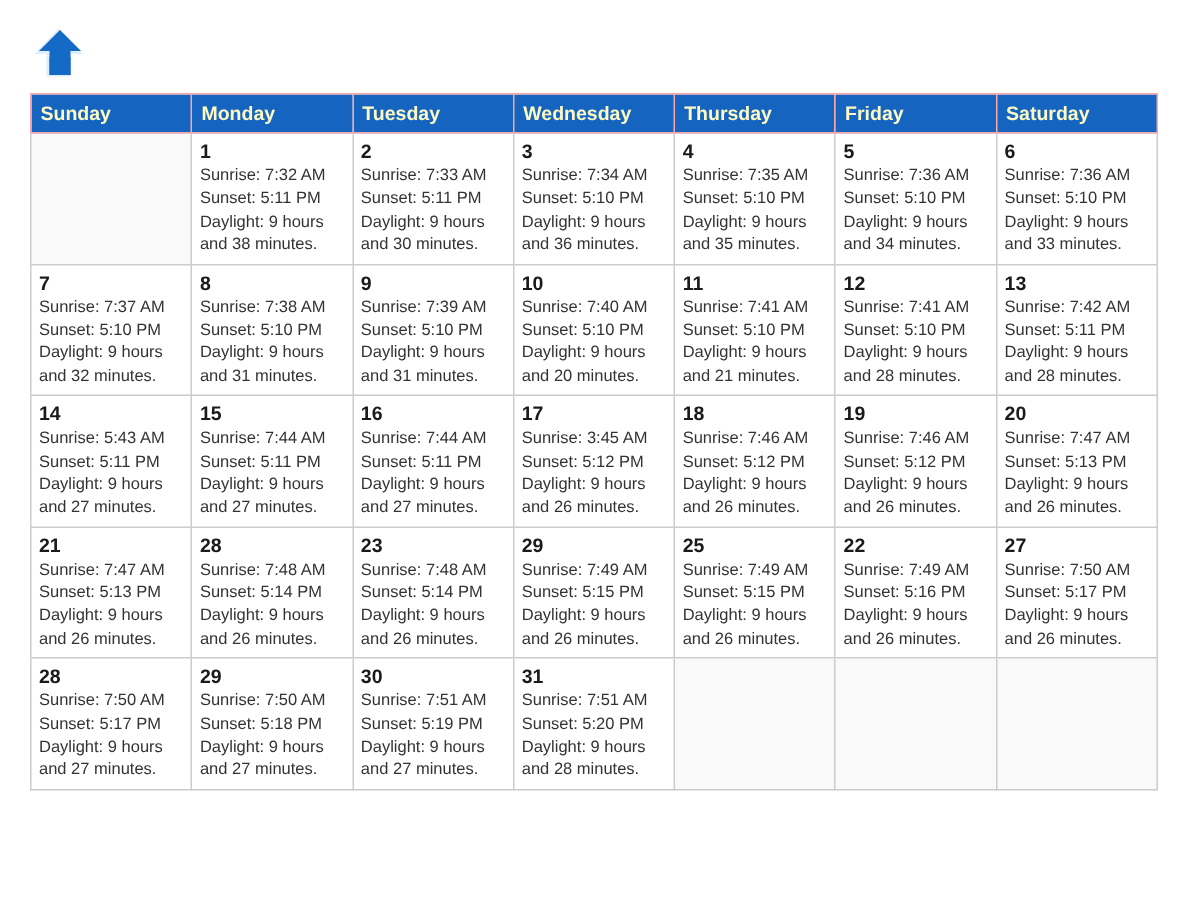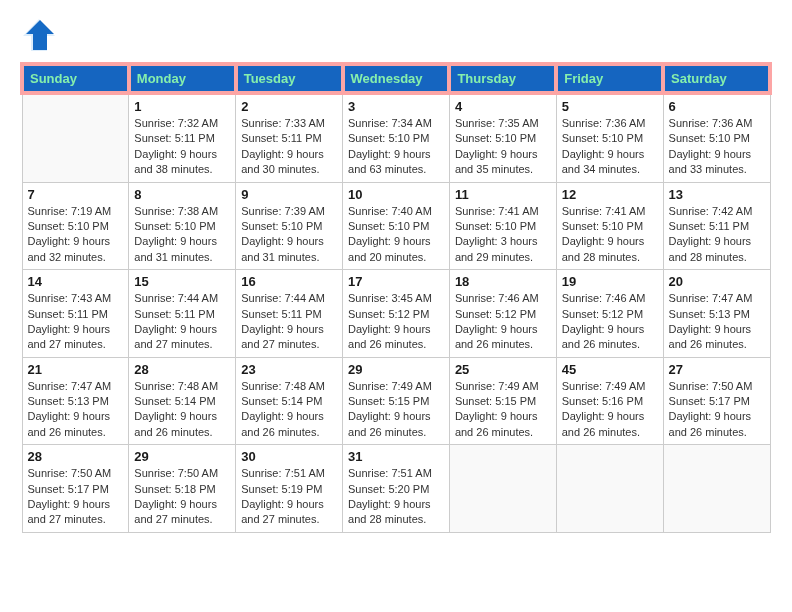--- a/index.html
+++ b/index.html
@@ -38,26 +38,26 @@
       font-size: 14px;
       color: #444;
     }
     .calendar {
       width: 100%;
       border-collapse: collapse;
       table-layout: fixed;
     }
     .calendar th {
       background: #1565c0;
-      color: #86efac;
+      color: #fef9c3;
       text-align: left;
       padding: 5px 6px;
       font-size: 13px;
       font-weight: bold;
-      border: 4px solid #fca5a5;
+      border: 1px solid #fca5a5;
     }
     .calendar td {
       border: 1px solid #ccc;
       vertical-align: top;
       padding: 4px 5px;
       font-size: 10px;
       color: #333;
       height: 80px;
       background: #fff;
     }
@@ -126,69 +126,69 @@
           <td>
             <span class="day-num">1</span>
             <div class="day-info"><span>Sunrise: 7:32 AM</span><br><span>Sunset: 5:11 PM</span><br><span>Daylight: 9 hours and 38 minutes.</span></div>
           </td>
           <td>
             <span class="day-num">2</span>
             <div class="day-info"><span>Sunrise: 7:33 AM</span><br><span>Sunset: 5:11 PM</span><br><span>Daylight: 9 hours and 30 minutes.</span></div>
           </td>
           <td>
             <span class="day-num">3</span>
-            <div class="day-info"><span>Sunrise: 7:34 AM</span><br><span>Sunset: 5:10 PM</span><br><span>Daylight: 9 hours and 63 minutes.</span></div>
+            <div class="day-info"><span>Sunrise: 7:34 AM</span><br><span>Sunset: 5:10 PM</span><br><span>Daylight: 9 hours and 36 minutes.</span></div>
           </td>
           <td>
             <span class="day-num">4</span>
             <div class="day-info"><span>Sunrise: 7:35 AM</span><br><span>Sunset: 5:10 PM</span><br><span>Daylight: 9 hours and 35 minutes.</span></div>
           </td>
           <td>
             <span class="day-num">5</span>
             <div class="day-info"><span>Sunrise: 7:36 AM</span><br><span>Sunset: 5:10 PM</span><br><span>Daylight: 9 hours and 34 minutes.</span></div>
           </td>
           <td>
             <span class="day-num">6</span>
             <div class="day-info"><span>Sunrise: 7:36 AM</span><br><span>Sunset: 5:10 PM</span><br><span>Daylight: 9 hours and 33 minutes.</span></div>
           </td>
         </tr>
         <tr>
           <td>
             <span class="day-num">7</span>
-            <div class="day-info"><span>Sunrise: 7:19 AM</span><br><span>Sunset: 5:10 PM</span><br><span>Daylight: 9 hours and 32 minutes.</span></div>
+            <div class="day-info"><span>Sunrise: 7:37 AM</span><br><span>Sunset: 5:10 PM</span><br><span>Daylight: 9 hours and 32 minutes.</span></div>
           </td>
           <td>
             <span class="day-num">8</span>
             <div class="day-info"><span>Sunrise: 7:38 AM</span><br><span>Sunset: 5:10 PM</span><br><span>Daylight: 9 hours and 31 minutes.</span></div>
           </td>
           <td>
             <span class="day-num">9</span>
             <div class="day-info"><span>Sunrise: 7:39 AM</span><br><span>Sunset: 5:10 PM</span><br><span>Daylight: 9 hours and 31 minutes.</span></div>
           </td>
           <td>
             <span class="day-num">10</span>
             <div class="day-info"><span>Sunrise: 7:40 AM</span><br><span>Sunset: 5:10 PM</span><br><span>Daylight: 9 hours and 20 minutes.</span></div>
           </td>
           <td>
             <span class="day-num">11</span>
-            <div class="day-info"><span>Sunrise: 7:41 AM</span><br><span>Sunset: 5:10 PM</span><br><span>Daylight: 3 hours and 29 minutes.</span></div>
+            <div class="day-info"><span>Sunrise: 7:41 AM</span><br><span>Sunset: 5:10 PM</span><br><span>Daylight: 9 hours and 21 minutes.</span></div>
           </td>
           <td>
             <span class="day-num">12</span>
             <div class="day-info"><span>Sunrise: 7:41 AM</span><br><span>Sunset: 5:10 PM</span><br><span>Daylight: 9 hours and 28 minutes.</span></div>
           </td>
           <td>
             <span class="day-num">13</span>
             <div class="day-info"><span>Sunrise: 7:42 AM</span><br><span>Sunset: 5:11 PM</span><br><span>Daylight: 9 hours and 28 minutes.</span></div>
           </td>
         </tr>
         <tr>
           <td>
             <span class="day-num">14</span>
-            <div class="day-info"><span>Sunrise: 7:43 AM</span><br><span>Sunset: 5:11 PM</span><br><span>Daylight: 9 hours and 27 minutes.</span></div>
+            <div class="day-info"><span>Sunrise: 5:43 AM</span><br><span>Sunset: 5:11 PM</span><br><span>Daylight: 9 hours and 27 minutes.</span></div>
           </td>
           <td>
             <span class="day-num">15</span>
             <div class="day-info"><span>Sunrise: 7:44 AM</span><br><span>Sunset: 5:11 PM</span><br><span>Daylight: 9 hours and 27 minutes.</span></div>
           </td>
           <td>
             <span class="day-num">16</span>
             <div class="day-info"><span>Sunrise: 7:44 AM</span><br><span>Sunset: 5:11 PM</span><br><span>Daylight: 9 hours and 27 minutes.</span></div>
           </td>
           <td>
@@ -223,21 +223,21 @@
           </td>
           <td>
             <span class="day-num">29</span>
             <div class="day-info"><span>Sunrise: 7:49 AM</span><br><span>Sunset: 5:15 PM</span><br><span>Daylight: 9 hours and 26 minutes.</span></div>
           </td>
           <td>
             <span class="day-num">25</span>
             <div class="day-info"><span>Sunrise: 7:49 AM</span><br><span>Sunset: 5:15 PM</span><br><span>Daylight: 9 hours and 26 minutes.</span></div>
           </td>
           <td>
-            <span class="day-num">45</span>
+            <span class="day-num">22</span>
             <div class="day-info"><span>Sunrise: 7:49 AM</span><br><span>Sunset: 5:16 PM</span><br><span>Daylight: 9 hours and 26 minutes.</span></div>
           </td>
           <td>
             <span class="day-num">27</span>
             <div class="day-info"><span>Sunrise: 7:50 AM</span><br><span>Sunset: 5:17 PM</span><br><span>Daylight: 9 hours and 26 minutes.</span></div>
           </td>
         </tr>
         <tr>
           <td>
             <span class="day-num">28</span>

